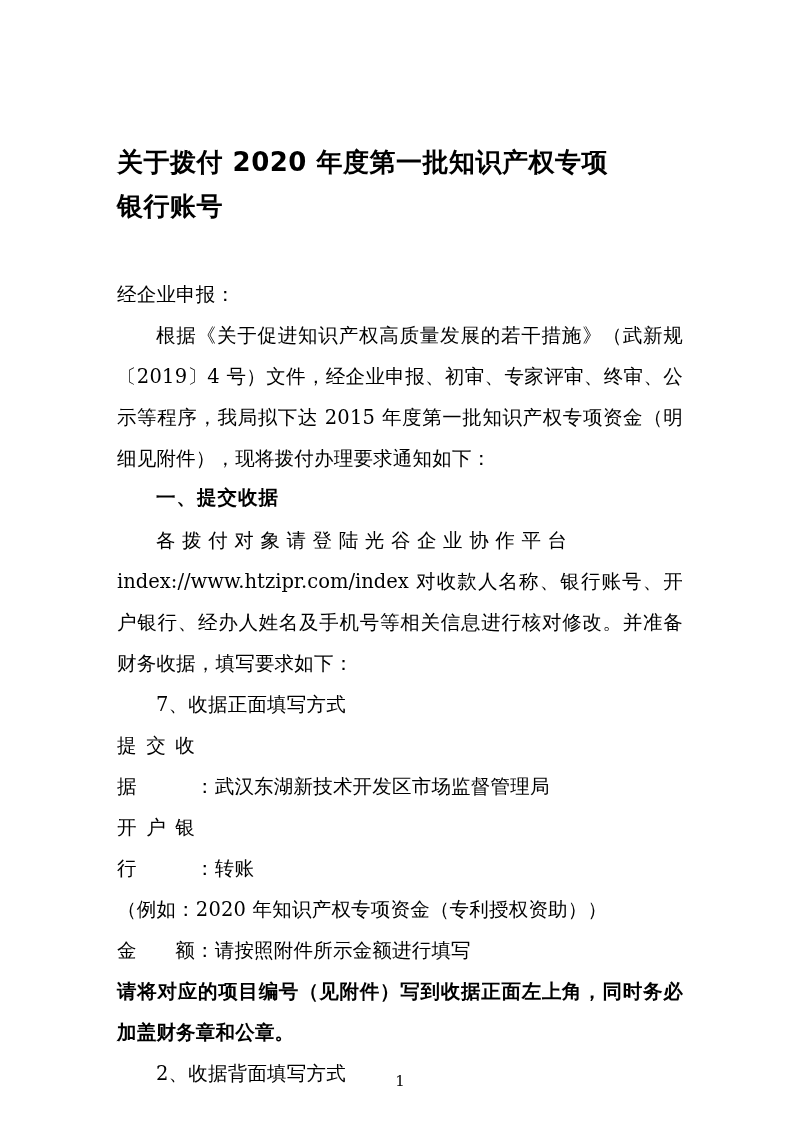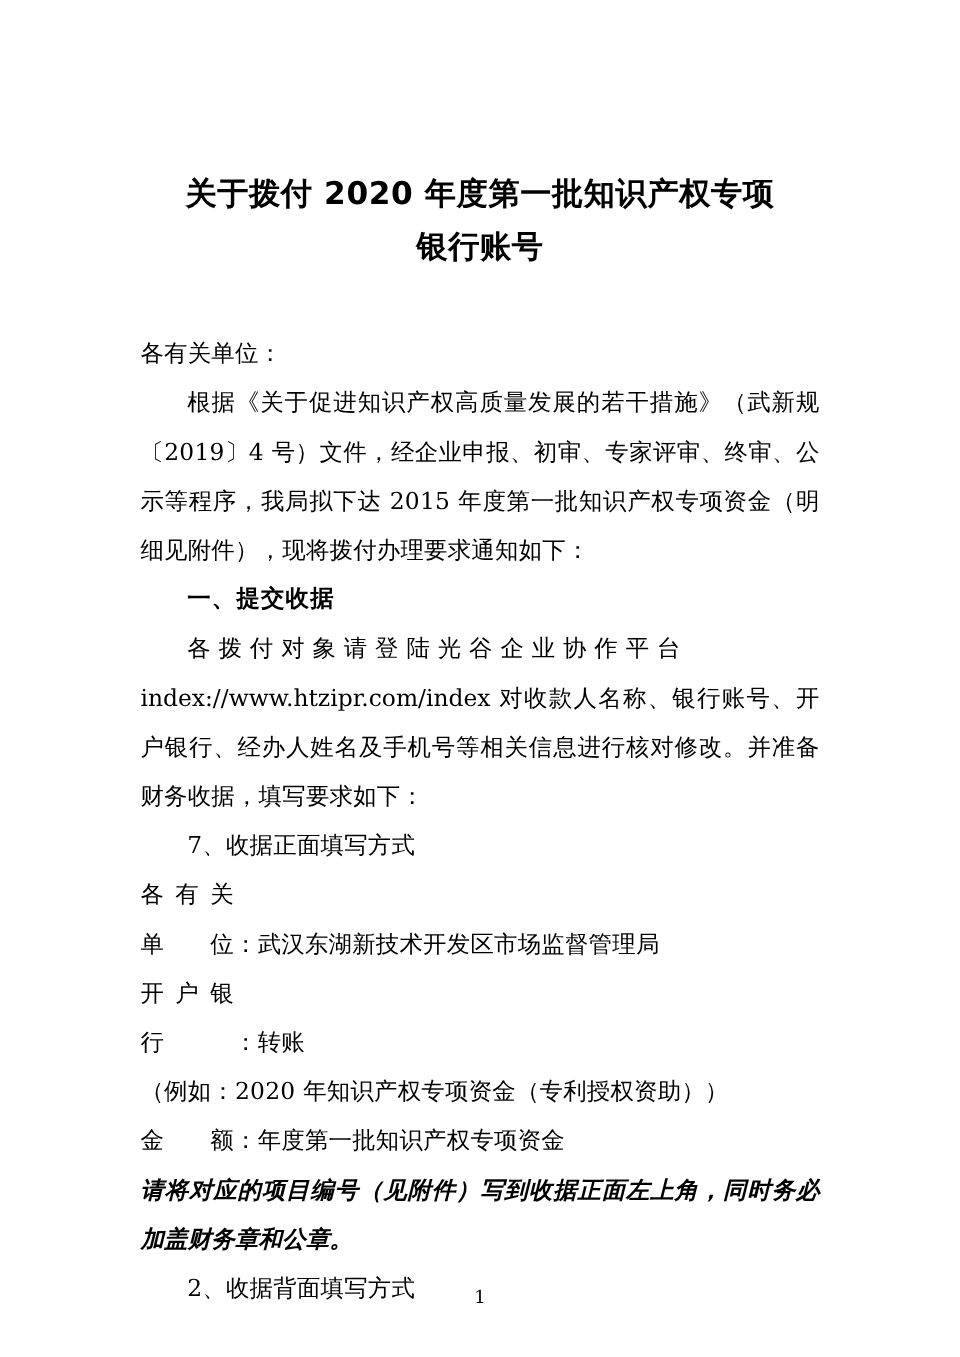--- a/index.html
+++ b/index.html
@@ -21,21 +21,20 @@
     position: absolute;
     left: 117px;
     top: 140px;
     width: 566px;
   }
   .doc-title {
     font-family: "DejaVu Sans", "Liberation Sans", sans-serif;
     font-weight: bold;
     font-size: 26px;
     line-height: 44px;
-    text-align: center;
     letter-spacing: 0.5px;
     margin: 0;
   }
   .doc-title .line2 {
     display: block;
   }
   .gap-after-title {
     height: 46px;
   }
   p {
@@ -48,41 +47,40 @@
     text-align: left;
   }
   .body-para {
     text-align: justify;
     text-justify: inter-ideograph;
   }
   .indent1 {
     text-indent: 39px;
   }
   .section-heading {
-    font-family: Liberation Serif, serif;
+    font-family: Liberation Mono, monospace;
     font-weight: bold;
     font-size: 19.5px;
     line-height: 41px;
     text-indent: 39px;
     letter-spacing: 1px;
   }
   .url {
     font-family: "DejaVu Serif", "Liberation Serif", serif;
     letter-spacing: 0;
   }
   .label-sp {
     display: inline-block;
     width: 78px;
     text-align: justify;
     text-align-last: justify;
   }
   .bold-run {
     font-family: "DejaVu Sans", "Liberation Sans", sans-serif;
     font-weight: bold;
-    font-style: italic;
   }
   .page-number {
     position: absolute;
     left: 0;
     right: 0;
     top: 1072px;
     text-align: center;
     font-size: 15px;
     font-family: "DejaVu Serif", "Liberation Serif", serif;
   }
@@ -93,46 +91,46 @@
 <div class="page">
   <div class="content">
 
     <h1 class="doc-title">
       <span>关于拨付 2020 年度第一批知识产权专项</span>
       <span class="line2">银行账号</span>
     </h1>
 
     <div class="gap-after-title"></div>
 
-    <p class="salutation">各有关单位：</p>
+    <p class="salutation">经企业申报：</p>
 
     <p class="body-para indent1">根据《关于促进知识产权高质量发展的若干措施》（武新规〔2019〕4 号）文件，经企业申报、初审、专家评审、终审、公示等程序，我局拟下达 2015 年度第一批知识产权专项资金（明细见附件），现将拨付办理要求通知如下：</p>
 
     <p class="section-heading">一、提交收据</p>
 
     <p class="body-para indent1">
       <span>各 拨 付 对 象 请 登 陆 光 谷 企 业 协 作 平 台</span><br>
       <span class="url">index://www.htzipr.com/index</span><span> 对收款人名称、银行账号、开户银行、经办人姓名及手机号等相关信息进行核对修改。并准备财务收据，填写要求如下：</span>
     </p>
 
     <p class="body-para indent1">7、收据正面填写方式</p>
 
     <p class="body-para">
-      <span class="label-sp">各有关单位</span><span>：武汉东湖新技术开发区市场监督管理局</span>
+      <span class="label-sp">提交收据</span><span>：武汉东湖新技术开发区市场监督管理局</span>
     </p>
 
     <p class="body-para">
       <span class="label-sp">开户银行</span><span>：转账</span>
     </p>
 
 
     <p class="body-para">（例如：2020 年知识产权专项资金（专利授权资助））</p>
 
     <p class="body-para">
-      <span class="label-sp">金额</span><span>：年度第一批知识产权专项资金</span>
+      <span class="label-sp">金额</span><span>：请按照附件所示金额进行填写</span>
     </p>
 
     <p class="body-para bold-run">
       <span>请将对应的项目编号（见附件）写到收据正面左上角，</span><span>同时务必加盖财务章和公章。</span>
     </p>
 
     <p class="body-para indent1">2、收据背面填写方式</p>
 
   </div>
 

